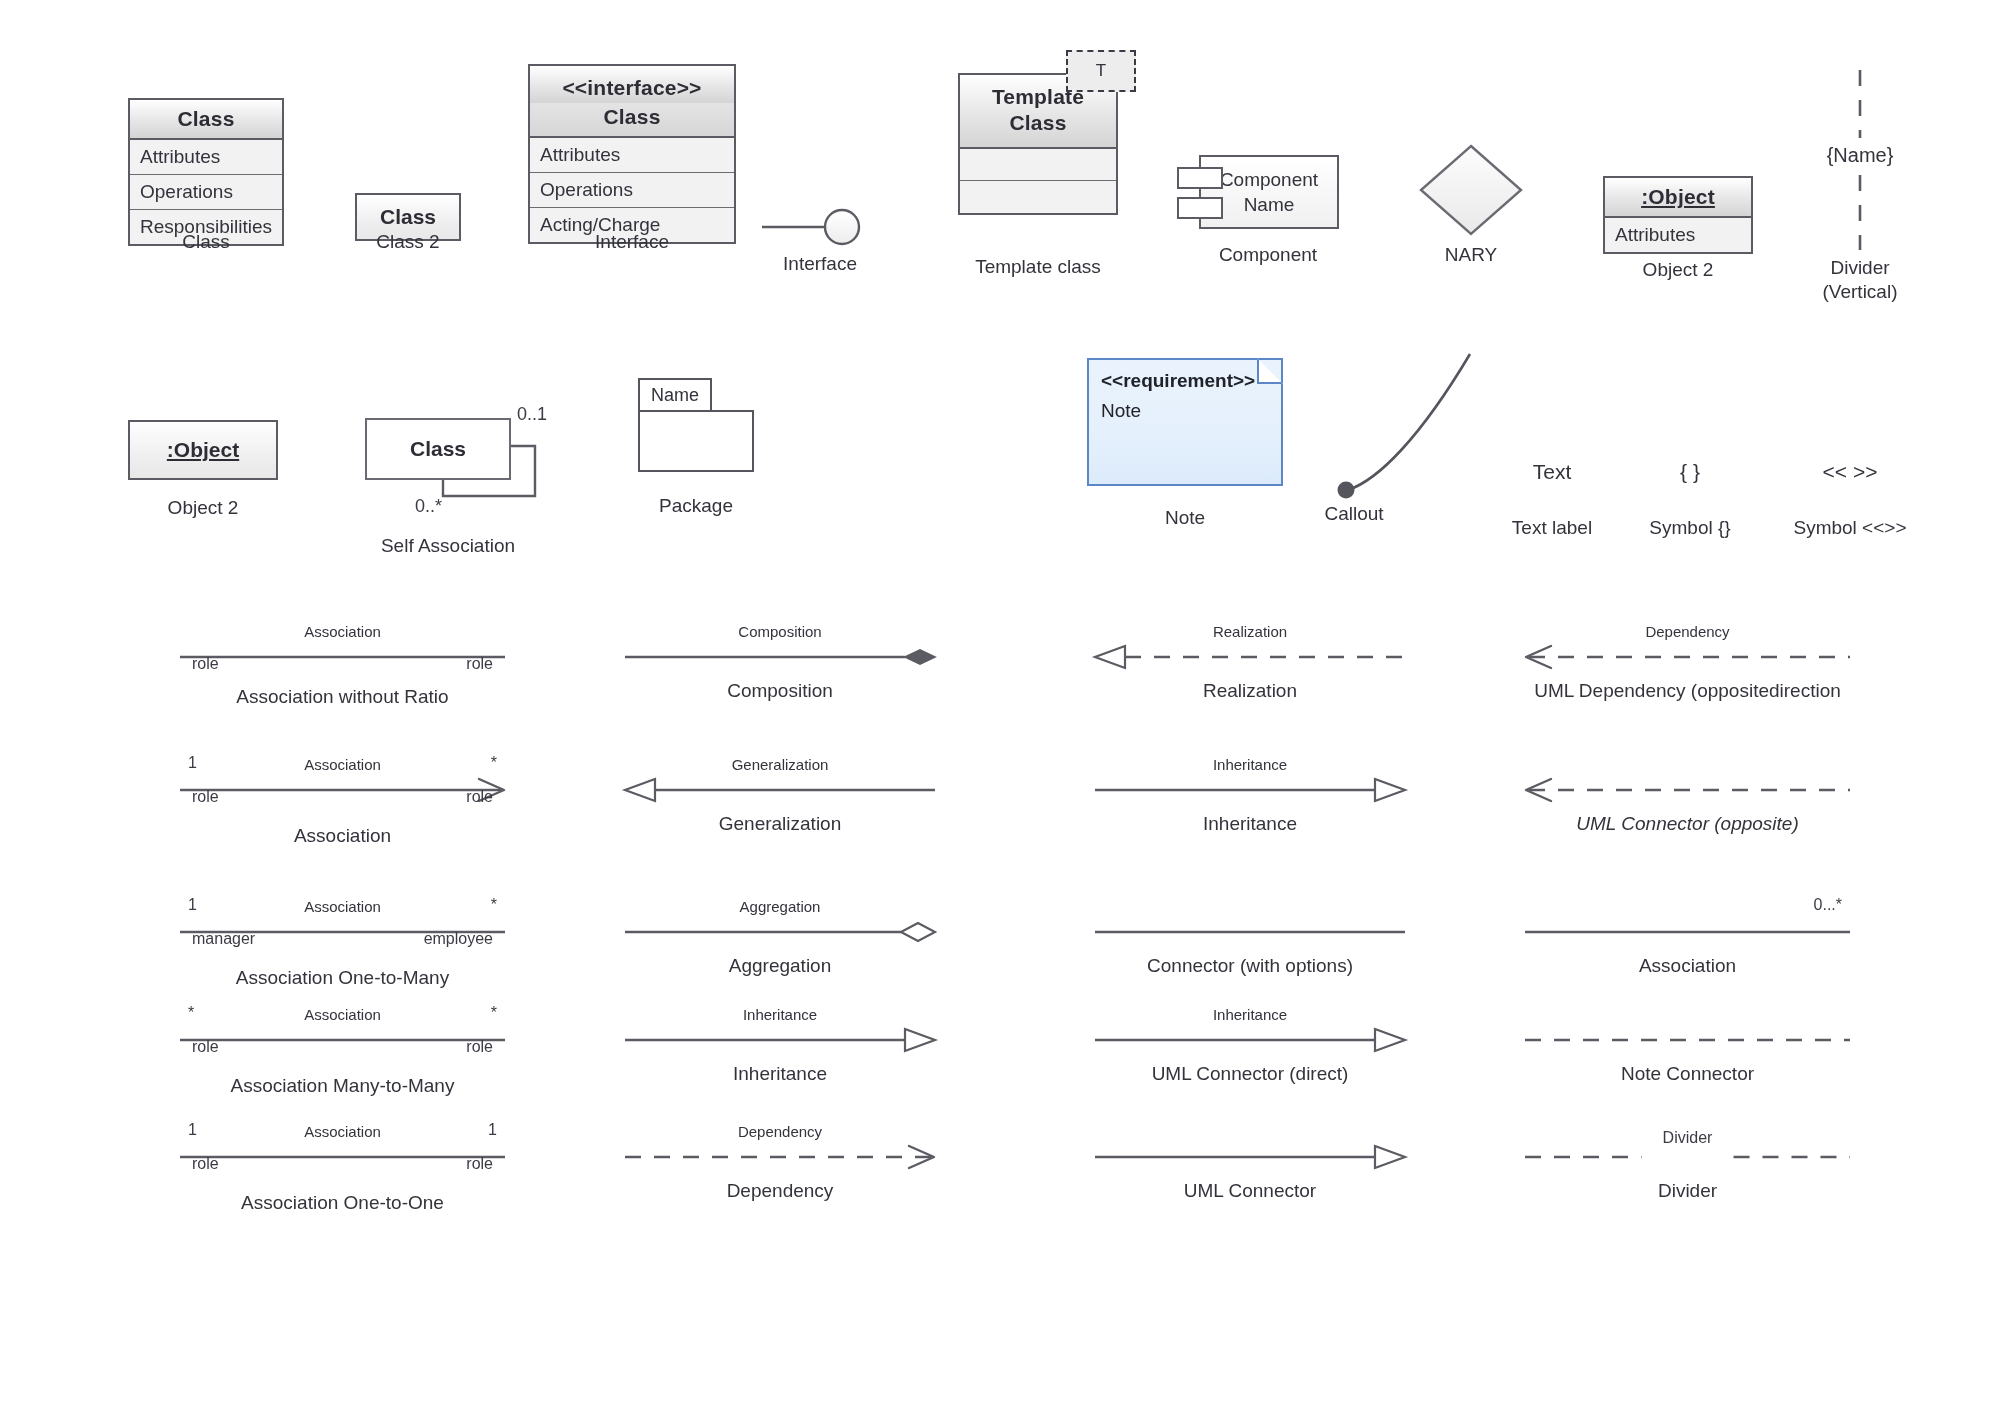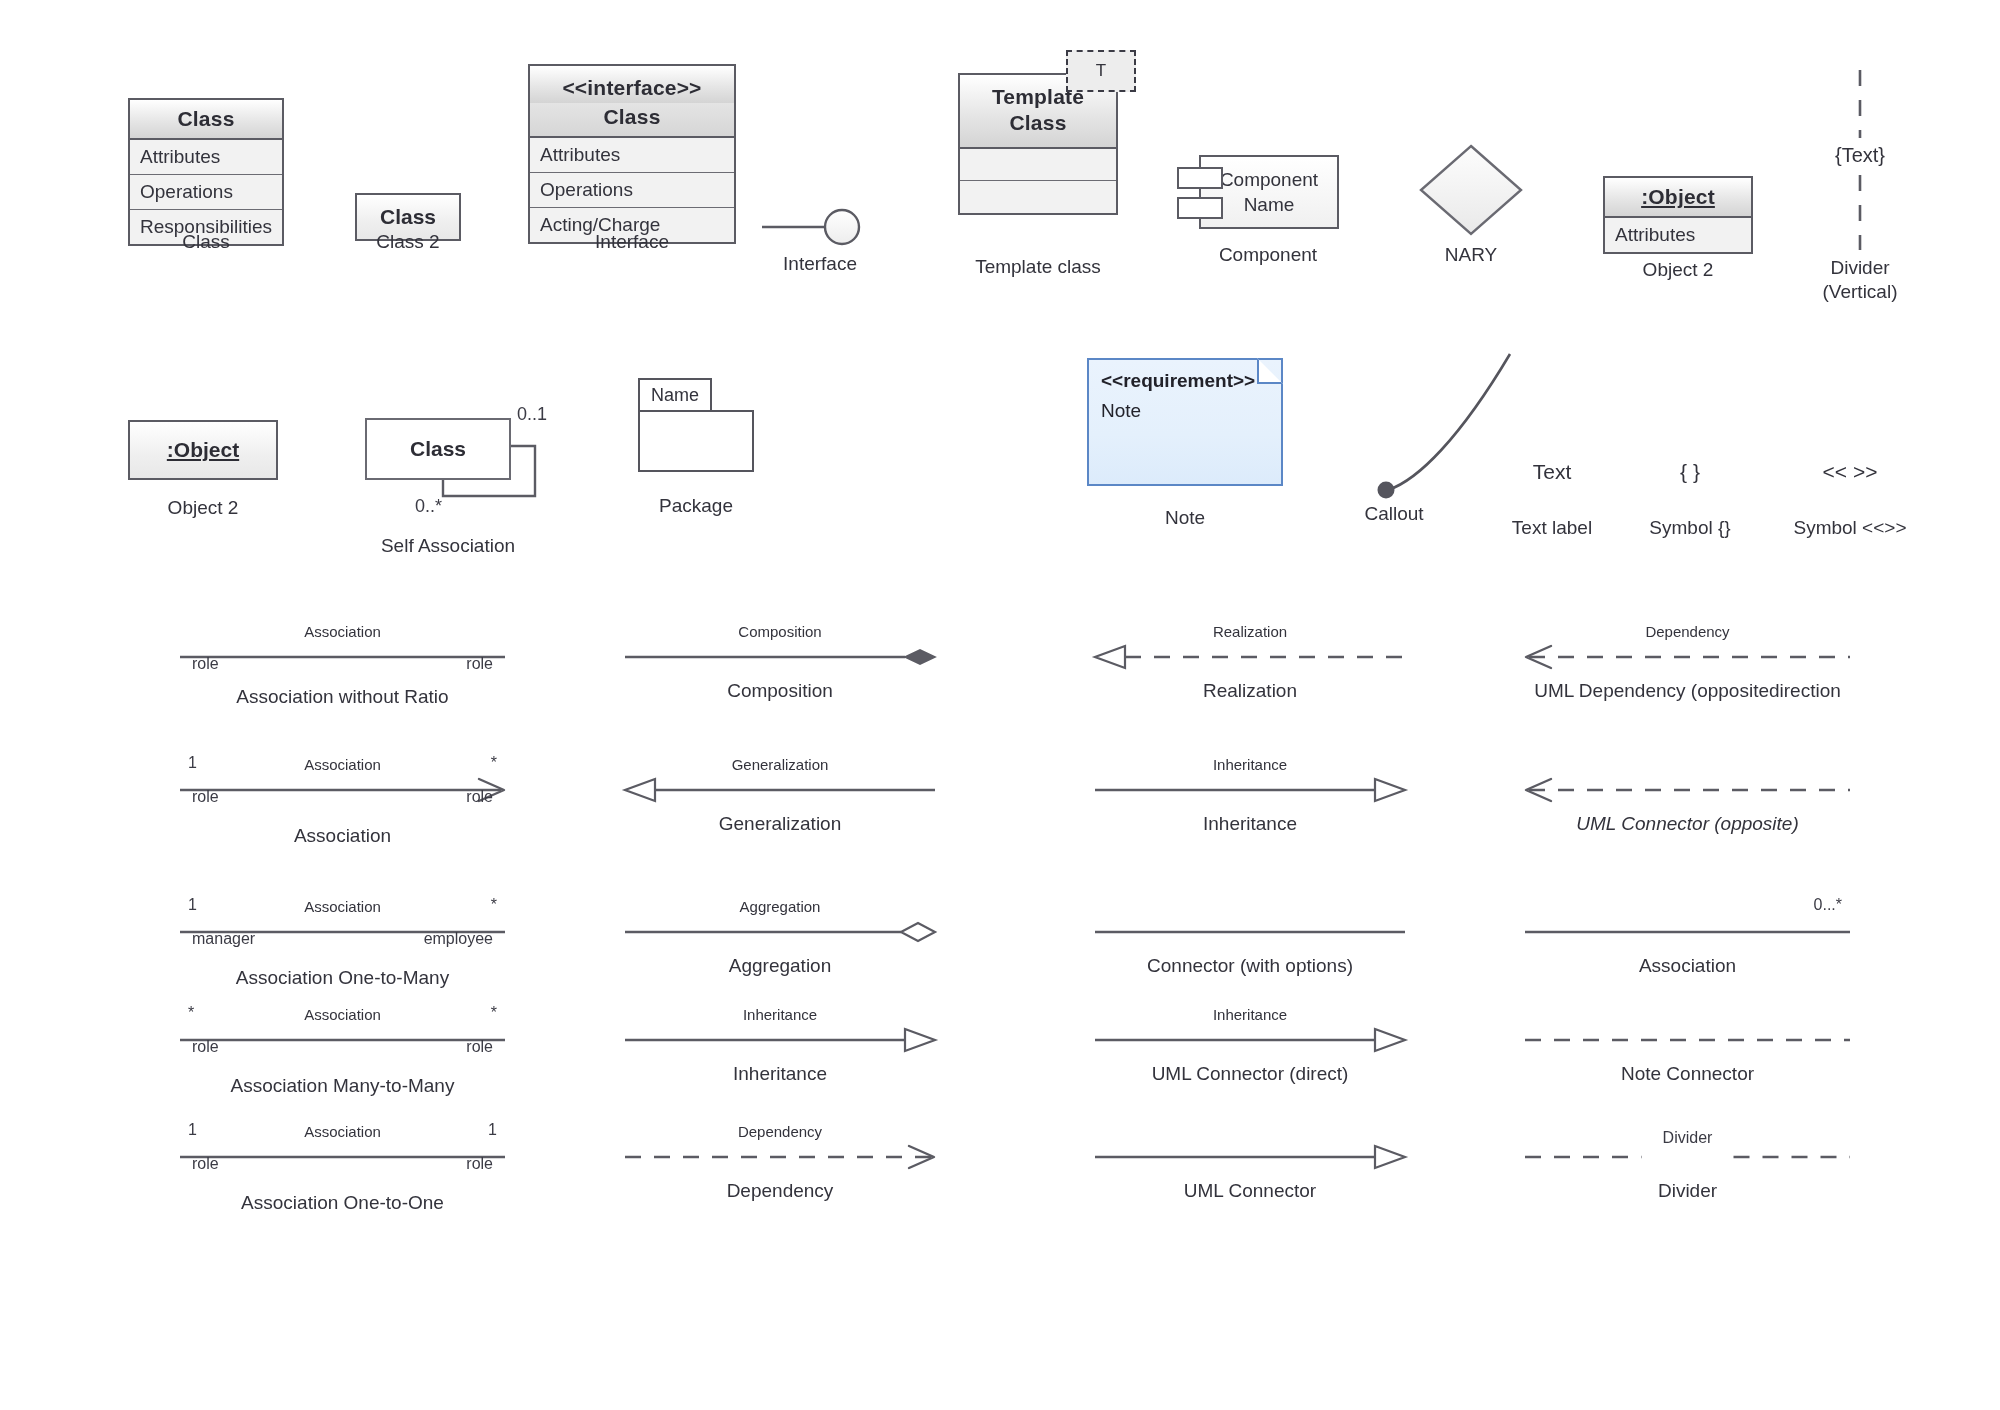--- a/index.html
+++ b/index.html
@@ -183,21 +183,21 @@
       <div class="row">Attributes</div>
     </div>
     <div class="caption" style="top:82px;">Object 2</div>
   </div>
 
   <div class="cell" style="left:1790px; top:70px; width:140px;">
     <svg width="140" height="180" viewBox="0 0 140 180">
       <line x1="70" y1="0" x2="70" y2="68" stroke="#5b5b63" stroke-width="2.6" stroke-dasharray="16 14"></line>
       <line x1="70" y1="105" x2="70" y2="180" stroke="#5b5b63" stroke-width="2.6" stroke-dasharray="16 14"></line>
     </svg>
-    <div style="position:absolute; left:0; top:74px; width:140px; text-align:center; font-size:20px; color:#33333c; background:#fff;">{Text}</div>
+    <div style="position:absolute; left:0; top:74px; width:140px; text-align:center; font-size:20px; color:#33333c; background:#fff;">{Name}</div>
     <div class="caption" style="top:186px; white-space:pre-line;"><span>Divider
 (Vertical)</span></div>
   </div>
 
   <div class="cell" style="left:128px; top:420px; width:150px;">
     <div class="plainbox" style="height:60px;">
       <span class="obj-title">:Object</span>
     </div>
     <div class="caption" style="top:76px;">Object 2</div>
   </div>
@@ -232,21 +232,21 @@
 
   <div class="cell" style="left:1087px; top:358px; width:200px;">
     <div class="note-shape" style="width:196px; height:128px;">
       <div class="fold" style="clip-path: polygon(0 0, 100% 100%, 0 100%);"></div>
       <div class="ntxt bold">&lt;&lt;requirement&gt;&gt;</div>
       <div class="ntxt" style="padding-top:8px;">Note</div>
     </div>
     <div class="caption" style="top:148px; width:196px;">Note</div>
   </div>
 
-  <div class="cell" style="left:1330px; top:352px; width:180px;margin-left:40px;">
+  <div class="cell" style="left:1330px; top:352px; width:180px;">
     <svg width="170" height="140" viewBox="0 0 170 140">
       <path d="M18 138 C48 128 90 86 140 2" fill="none" stroke="#55555d" stroke-width="2.6"></path>
       <circle cx="16" cy="138" r="8.5" fill="#55555d"></circle>
     </svg>
     <div class="caption" style="top:150px; width:120px; left:-36px;">Callout</div>
   </div>
 
   <div class="cell" style="left:1487px; top:460px; width:130px;">
     <div class="symtxt">Text</div>
     <div class="caption" style="top:56px;">Text label</div>

